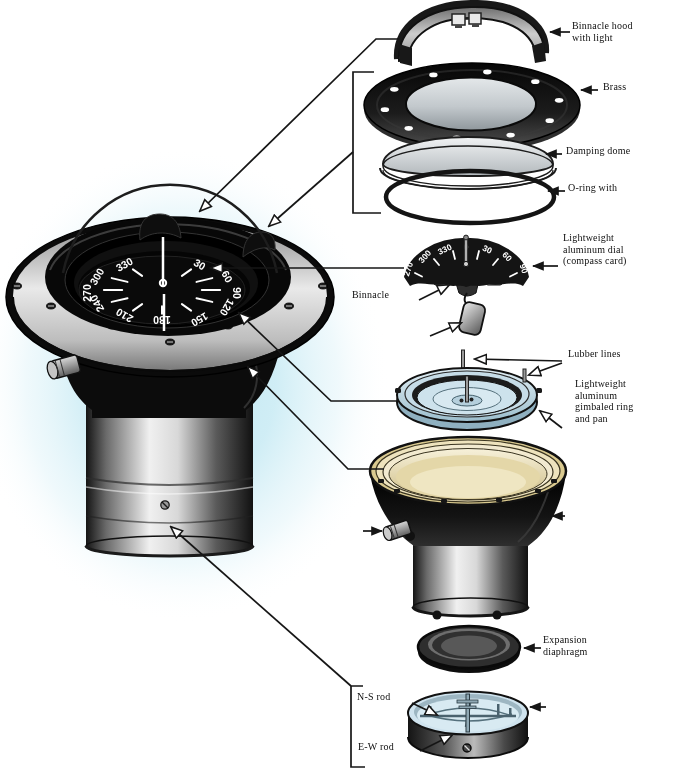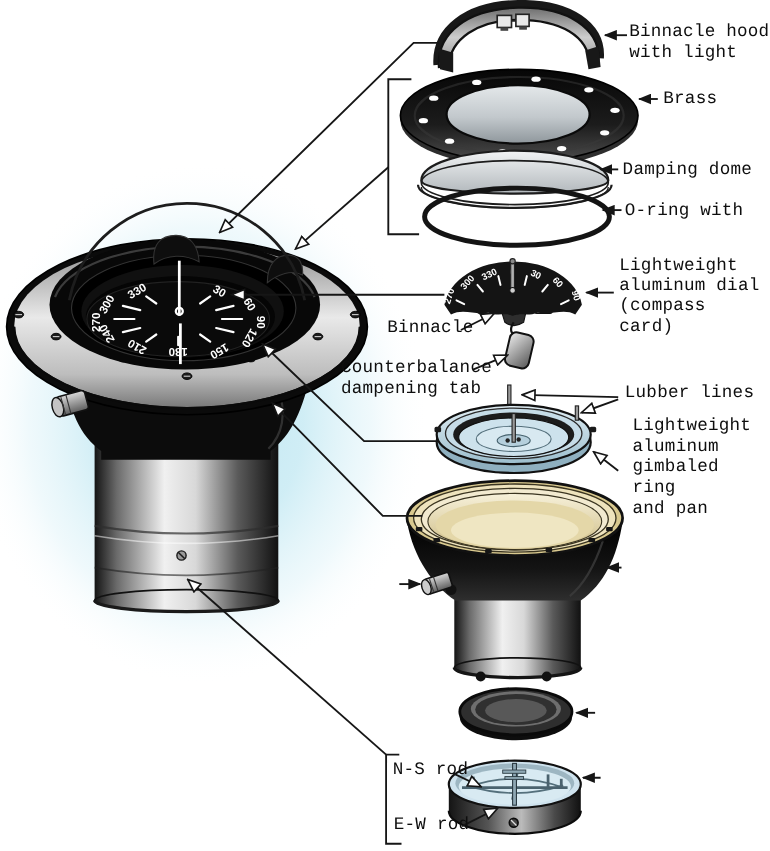--- a/index.html
+++ b/index.html
@@ -1,20 +1,20 @@
 <!DOCTYPE html>
 <html><head>
 <meta charset="utf-8">
 <style>
   html,body{margin:0;padding:0;background:#fff;}
   .stage{position:relative;width:700px;height:774px;background:#ffffff;overflow:hidden;
          font-family:"Liberation Sans",sans-serif;}
   .stage svg{position:absolute;left:0;top:0;}
-  .label{position:absolute;font-size:16px;line-height:1.17;color:#0e0e0e;
-         white-space:pre-line;letter-spacing:.2px;font-family:Liberation Mono, monospace;}
+  .label{position:absolute;font-size:10px;line-height:1.17;color:#0e0e0e;
+         white-space:pre-line;letter-spacing:.2px;font-family:Liberation Serif, serif;}
   .cardnum{font-family:"Liberation Sans",sans-serif;font-weight:bold;fill:#fff;}
 </style>
 </head>
 <body>
 
 <div class="stage">
 
 <svg width="700" height="774" viewBox="0 0 700 774">
 <defs>
   <radialGradient id="glow" cx="50%" cy="50%" r="50%">
@@ -366,23 +366,23 @@
 
 <div class="label" style="left:572px;top:20px">Binnacle hood
 with light</div>
 <div class="label" style="left:603px;top:81px">Brass</div>
 <div class="label" style="left:566px;top:145px">Damping dome</div>
 <div class="label" style="left:568px;top:182px">O-ring with</div>
 <div class="label" style="left:563px;top:232px">Lightweight
 aluminum dial
 (compass card)</div>
 <div class="label" style="left:352px;top:289px">Binnacle</div>
-<div class="label" style="left:310px;top:325px">Counterbalance
-dampening tab</div>
 <div class="label" style="left:568px;top:348px">Lubber lines</div>
 <div class="label" style="left:575px;top:378px">Lightweight
 aluminum
 gimbaled ring
 and pan</div>
+<div class="label" style="left:543px;top:634px">Expansion
+diaphragm</div>
 <div class="label" style="left:357px;top:691px">N-S rod</div>
 <div class="label" style="left:358px;top:741px">E-W rod</div>
 
 </div>
 
 </body></html>

